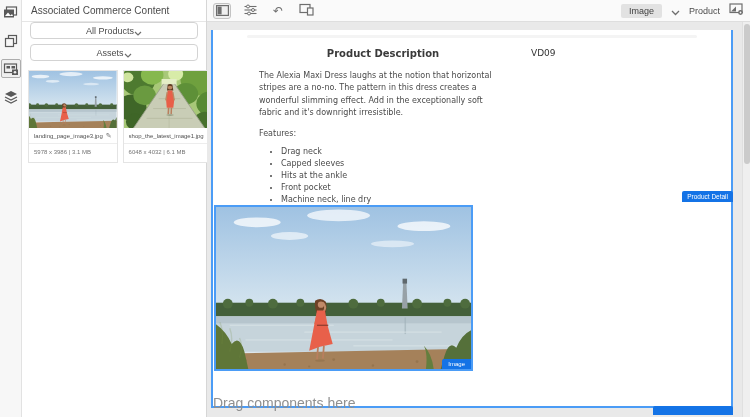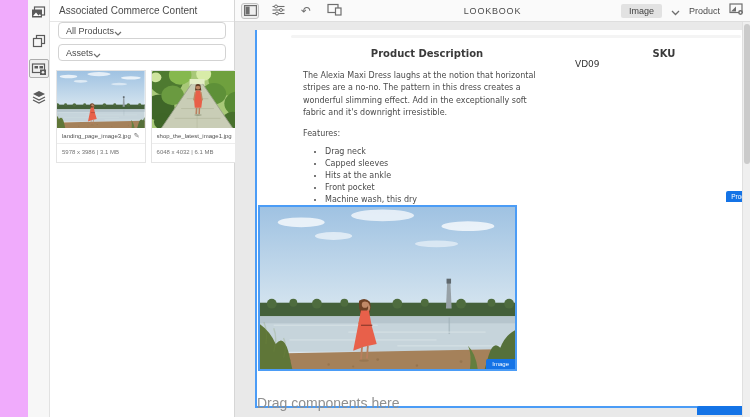--- a/index.html
+++ b/index.html
@@ -1,33 +1,33 @@
 <!DOCTYPE html>
 <html><head>
 <meta charset="utf-8">
 <style>
   * { margin:0; padding:0; box-sizing:border-box; }
   html,body { width:750px; height:417px; overflow:hidden; background:#E9E9E9;
               font-family:"Liberation Sans", sans-serif; }
-  .app { position:relative; width:750px; height:417px; display:flex; background:#f0abfc;padding-left:28px; }
+  .app { position:relative; width:750px; height:417px; display:flex; background:#f0abfc; }
 
   
   .rail { width:22px; background:#F7F7F7; border-right:1px solid #E2E2E2;
           display:flex; flex-direction:column; align-items:center; padding-top:3px; gap:9px; }
   .rail-btn { width:20px; height:19px; display:flex; align-items:center; justify-content:center;
               border:1px solid transparent; border-radius:2px; }
   .rail-btn.selected { background:#EFEFEF; border-color:#ADADAD; }
   .rail-btn svg { display:block; }
 
   
   .panel { width:185px; background:#FFFFFF; border-right:1px solid #D6D6D6; display:flex; flex-direction:column; }
   .panel-title { height:22px; line-height:22px; padding:0 9px; font-size:10px; color:#4B4B4B;
                  border-bottom:1px solid #E6E6E6; white-space:nowrap; }
   .dropdown { margin:0 8px; height:17px; border:1px solid #D3D3D3; border-radius:4px; background:#FFF;
-              display:flex; align-items:center; justify-content:flex-start; padding:0 7px; cursor:pointer; }
+              display:flex; align-items:center; justify-content:center; padding:0 7px; cursor:pointer; }
   .dropdown:first-of-type { margin-top:8px; }
   .dropdown + .dropdown { margin-top:5px; }
   .dropdown .dd-label { font-size:9px; color:#4B4B4B; }
   .cards { display:flex; gap:5px; margin:9px 6px 0 6px; }
   .card { flex:1; background:#FFF; border:1px solid #E4E4E4; }
   .card-img { height:57px; overflow:hidden; }
   .card-img svg { display:block; width:100%; height:100%; }
   .card-name { display:flex; align-items:center; justify-content:space-between; gap:3px;
                padding:4px 5px; border-bottom:1px solid #EDEDED; }
   .card-name .fname { font-size:6px; color:#4F4F4F; white-space:nowrap; overflow:hidden; }
@@ -49,21 +49,21 @@
   .chip { background:#E2E2E2; border-radius:2px; padding:2px 8px; font-size:9px; color:#404040; cursor:pointer; }
   .tb-text { font-size:9px; color:#4B4B4B; cursor:pointer; }
 
   
   .canvas { position:relative; flex:1; background:#E9E9E9; overflow:hidden; }
   .scrollbar { position:absolute; right:0; top:0; bottom:0; width:8px; background:#EFEFEF;
                border-left:1px solid #E0E0E0; }
   .scroll-thumb { position:absolute; top:2px; left:1px; width:6px; height:140px;
                   background:#CBCBCB; border-radius:3px; }
 
-  .page { position:absolute; left:20px; top:8px; width:522px; height:378px; background:#FFFFFF;
+  .page { position:absolute; left:4px; top:8px; width:522px; height:378px; background:#FFFFFF;
           border-left:2px solid #4B9CF6; border-right:2px solid #4B9CF6; border-bottom:2px solid #4B9CF6; }
   .page-divider { width:87%; height:3px; background:#F4F4F4; border-radius:2px; margin:5px auto 0 auto; }
 
   .section-product { position:relative; height:164px;
                      font-family:"DejaVu Sans", sans-serif; }
   .col-left  { position:absolute; left:46px;  top:10px; width:248px; }
   .col-right { position:absolute; left:318px; top:10px; width:178px; }
   .sec-heading { font-size:10px; font-weight:700; color:#3A3A3A; text-align:center; }
   .desc { margin-top:11px; font-size:8px; line-height:1.55; color:#4A4A4A; }
   .features-label { margin-top:9px; font-size:8px; color:#4A4A4A; }
@@ -311,21 +311,20 @@
         </div>
         <div class="tb-btn">
           <span>
             <svg width="15" height="13" viewBox="0 0 15 13">
               <rect x="1" y="1.5" width="10" height="8" fill="none" stroke="#6E6E6E" stroke-width="1.2"></rect>
               <rect x="8.5" y="5" width="5.5" height="7" fill="#FAFAFA" stroke="#6E6E6E" stroke-width="1.2"></rect>
             </svg>
           </span>
         </div>
       </div>
-      <div class="tb-title">LOOKBOOK</div>
       <div class="tb-right">
         <span class="chip">Image</span>
         <span>
           <svg width="9" height="6" viewBox="0 0 9 6">
               <polyline points="1,1 4.5,4.5 8,1" fill="none" stroke="#6E6E6E" stroke-width="1.3"></polyline>
             </svg>
         </span>
         <span class="tb-text">Product</span>
         <span>
           <svg width="15" height="14" viewBox="0 0 15 14">
@@ -345,25 +344,24 @@
         <div class="section-product">
           <div class="col-left">
             <div class="sec-heading">Product Description</div>
             <div class="desc">The Alexia Maxi Dress laughs at the notion that horizontal stripes are a no-no. The pattern in this dress creates a wonderful slimming effect. Add in the exceptionally soft fabric and it's downright irresistible.</div>
             <div class="features-label">Features:</div>
             <ul class="features">
               <li>Drag neck</li>
               <li>Capped sleeves</li>
               <li>Hits at the ankle</li>
               <li>Front pocket</li>
-              <li>Machine wash, this dry</li>
+              <li>Machine neck, line dry</li>
             </ul>
           </div>
           <div class="col-right">
-            <div class="sec-heading">SKU</div>
             <div class="sku-value">VD09</div>
           </div>
           <div class="badge badge-product">Product Detail</div>
         </div>
 
         <div class="image-comp">
           <svg viewBox="0 0 255 162" preserveAspectRatio="none">
             <use href="#scene-lake" width="255" height="162"></use>
           </svg>
           <div class="badge badge-image">Image</div>

